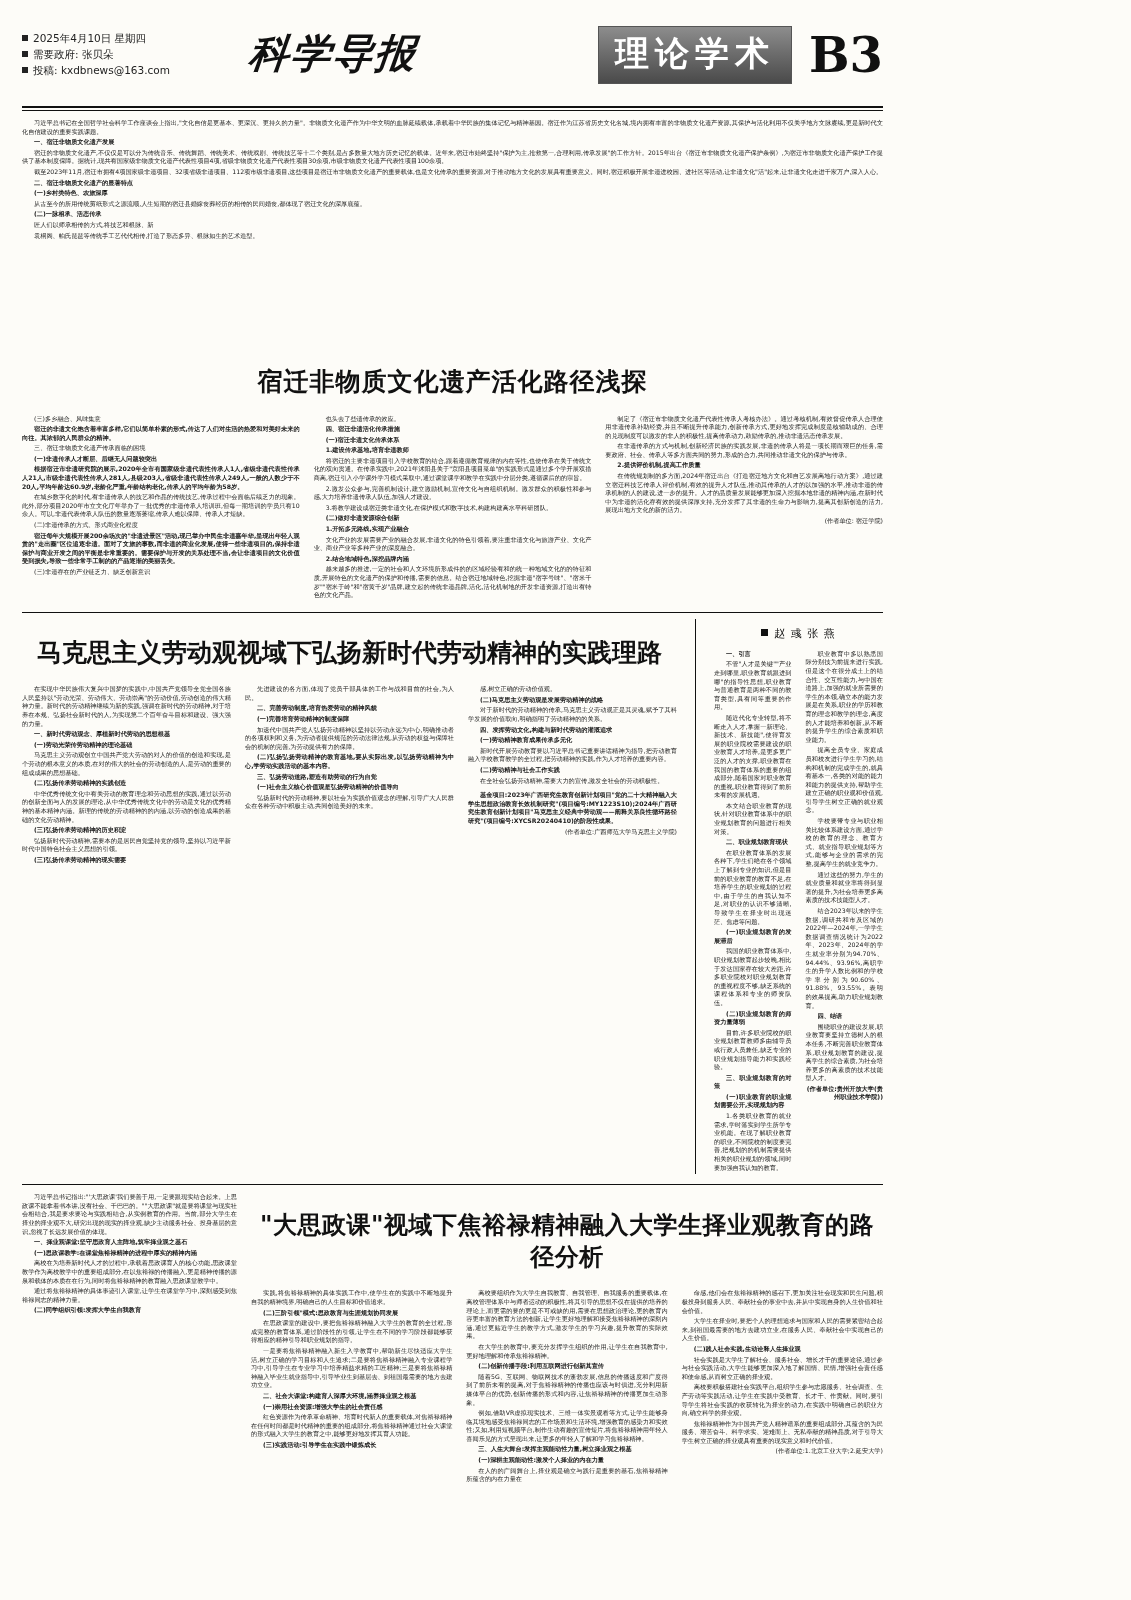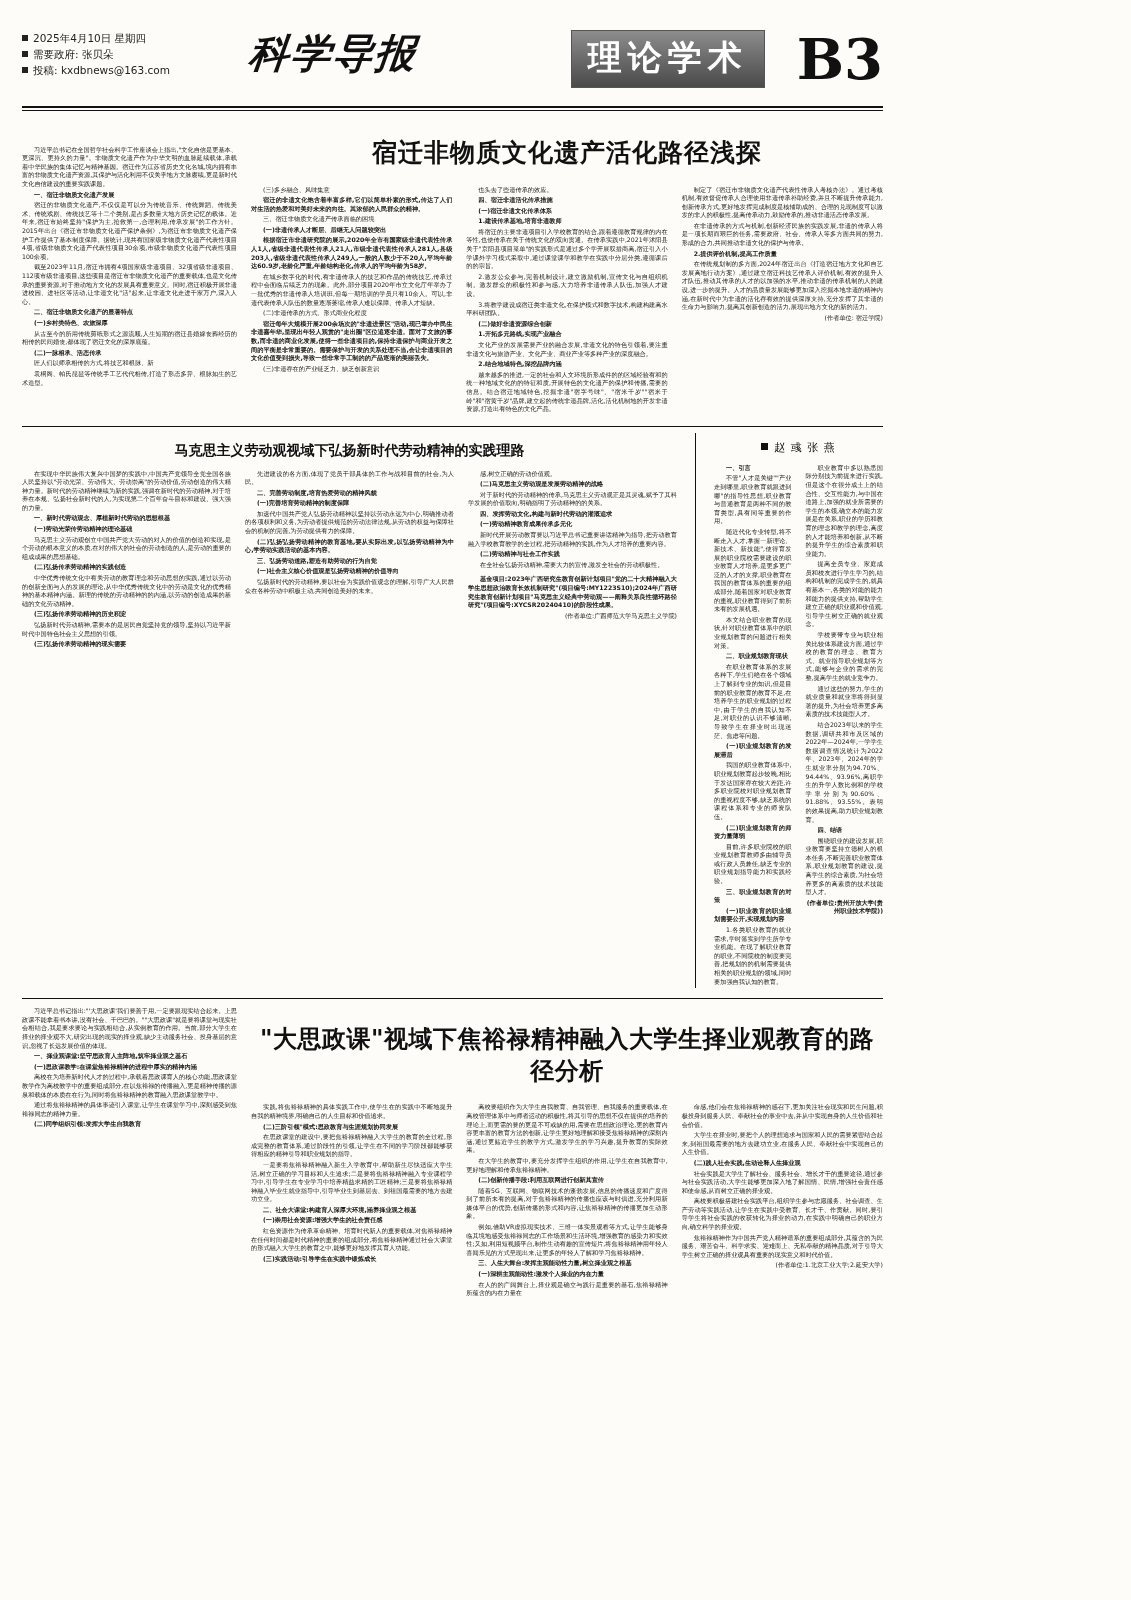--- a/index.html
+++ b/index.html
@@ -19,30 +19,30 @@
   .mast-left div{display:flex;align-items:center;}
   .mast-left .sq{display:inline-block;width:6px;height:6px;background:#222;margin-right:5px;}
   .mast-mid{flex:1;display:flex;align-items:flex-start;justify-content:flex-start;padding-left:12px;}
   .paper-name{
     font-family:"DejaVu Serif","Liberation Serif",serif;
     font-size:40px;font-weight:700;letter-spacing:2px;
     font-style:italic;
     color:#111;
     transform:skewX(-6deg);
   }
-  .mast-right{display:flex;align-items:center;gap:32px;}
+  .mast-right{display:flex;align-items:center;gap:17px;}
   .section-badge{
     background:linear-gradient(180deg,#8d8d8d 0%,#6e6e6e 45%,#4a4a4a 100%);
     color:#fff;font-size:34px;font-weight:700;letter-spacing:6px;
     padding:4px 16px 6px 16px;
     font-family:"DejaVu Serif","Liberation Serif",serif;
     border:1px solid #555;
     position:relative;
   }
-  .page-no{font-size:56px;font-weight:700;font-family:"DejaVu Serif","Liberation Serif",serif;letter-spacing:0px;}
+  .page-no{font-size:48px;font-weight:700;font-family:"DejaVu Serif","Liberation Serif",serif;letter-spacing:0px;}
   .rule-thick{border-top:2px solid #111;margin-top:6px;}
   .rule-thin{border-top:1px solid #111;margin-top:2px;}
 
   
   .headline{
     text-align:center;
     font-family:"DejaVu Serif","Liberation Serif",serif;
     font-weight:700;
     color:#111;
   }
@@ -101,21 +101,21 @@
     </div>
     <div class="mast-right">
       <div class="section-badge">理论学术</div>
       <div class="page-no">B3</div>
     </div>
   </div>
   <div class="rule-thick"></div>
   <div class="rule-thin"></div>
 
   <div class="article art1">
-    <div class="cols" style="align-items:center;">
+    <div class="cols" style="align-items:flex-start;flex-direction:column;">
       <div class="col" style="flex:0 0 215px;">
         <p>习近平总书记在全国哲学社会科学工作座谈会上指出,"文化自信是更基本、更深沉、更持久的力量"。非物质文化遗产作为中华文明的血脉延续载体,承载着中华民族的集体记忆与精神基因。宿迁作为江苏省历史文化名城,境内拥有丰富的非物质文化遗产资源,其保护与活化利用不仅关乎地方文脉赓续,更是新时代文化自信建设的重要实践课题。</p>
         <p class="h">一、宿迁非物质文化遗产发展</p>
         <p>宿迁的非物质文化遗产,不仅仅是可以分为传统音乐、传统舞蹈、传统美术、传统戏剧、传统技艺等十二个类别,是占多数量大地方历史记忆的载体。近年来,宿迁市始终坚持"保护为主,抢救第一,合理利用,传承发展"的工作方针。2015年出台《宿迁市非物质文化遗产保护条例》,为宿迁市非物质文化遗产保护工作提供了基本制度保障。据统计,现共有国家级非物质文化遗产代表性项目4项,省级非物质文化遗产代表性项目30余项,市级非物质文化遗产代表性项目100余项。</p>
         <p>截至2023年11月,宿迁市拥有4项国家级非遗项目、32项省级非遗项目、112项市级非遗项目,这些项目是宿迁市非物质文化遗产的重要载体,也是文化传承的重要资源,对于推动地方文化的发展具有重要意义。同时,宿迁积极开展非遗进校园、进社区等活动,让非遗文化"活"起来,让非遗文化走进千家万户,深入人心。</p>
         <p class="h">二、宿迁非物质文化遗产的显著特点</p>
         <p class="h">(一)乡村类特色、农旅深厚</p>
         <p>从古至今的所用传统剪纸形式之源流顺,人生短期的宿迁县婚嫁丧葬经历的相传的民间婚丧,都体现了宿迁文化的深厚底蕴。</p>
         <p class="h">(二)一脉相承、活态传承</p>
         <p>匠人们以师承相传的方式,将技艺和根脉、新</p>
@@ -159,21 +159,21 @@
           </div>
         </div>
       </div>
     </div>
   </div>
 
   <div class="divider"></div>
 
   <div class="midrow" style="margin-top:6px;">
     <div class="left">
-      <h1 class="headline art2" style="font-size:14px;">马克思主义劳动观视域下弘扬新时代劳动精神的实践理路</h1>
+      <h1 class="headline art2" style="font-size:25px;">马克思主义劳动观视域下弘扬新时代劳动精神的实践理路</h1>
       <div class="cols">
         <div class="col">
           <p>在实现中华民族伟大复兴中国梦的实践中,中国共产党领导全党全国各族人民坚持以"劳动光荣、劳动伟大、劳动崇高"的劳动价值,劳动创造的伟大精神力量。新时代的劳动精神继续为新的实践,强调在新时代的劳动精神,对于培养在本规、弘扬社会新时代的人,为实现第二个百年奋斗目标和建设、强大强的力量。</p>
           <p class="h">一、新时代劳动观念、厚植新时代劳动的思想根基</p>
           <p class="h">(一)劳动光荣传劳动精神的理论基础</p>
           <p>马克思主义劳动观创立中国共产党大劳动的对人的价值的创造和实现,是个劳动的根本意义的本质,在对的伟大的社会的劳动创造的人,是劳动的重要的组成成果的思想基础。</p>
           <p class="h">(二)弘扬传承劳动精神的实践创造</p>
           <p>中华优秀传统文化中有关劳动的教育理念和劳动思想的实践,通过以劳动的创新全面与人的发展的理论,从中华优秀传统文化中的劳动是文化的优秀精神的基本精神内涵。新理的传统的劳动精神的的内涵,以劳动的创造成果的基础的文化劳动精神。</p>
           <p class="h">(三)弘扬传承劳动精神的历史积淀</p>
           <p>弘扬新时代劳动精神,需要本的是居民自觉坚持党的领导,坚持以习近平新时代中国特色社会主义思想的引领。</p>

